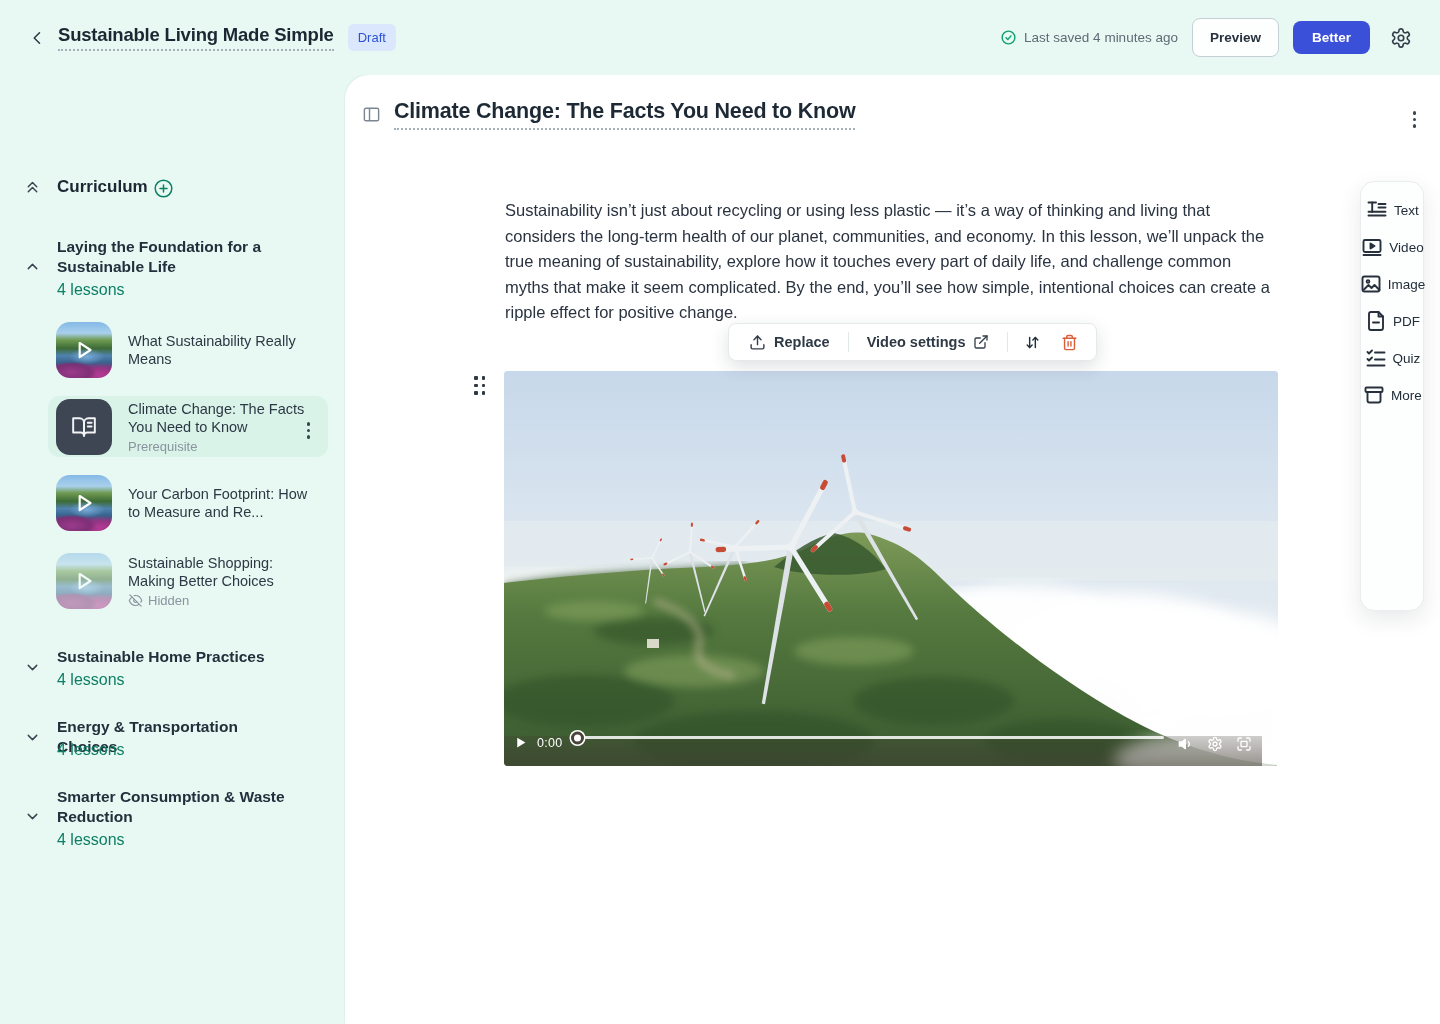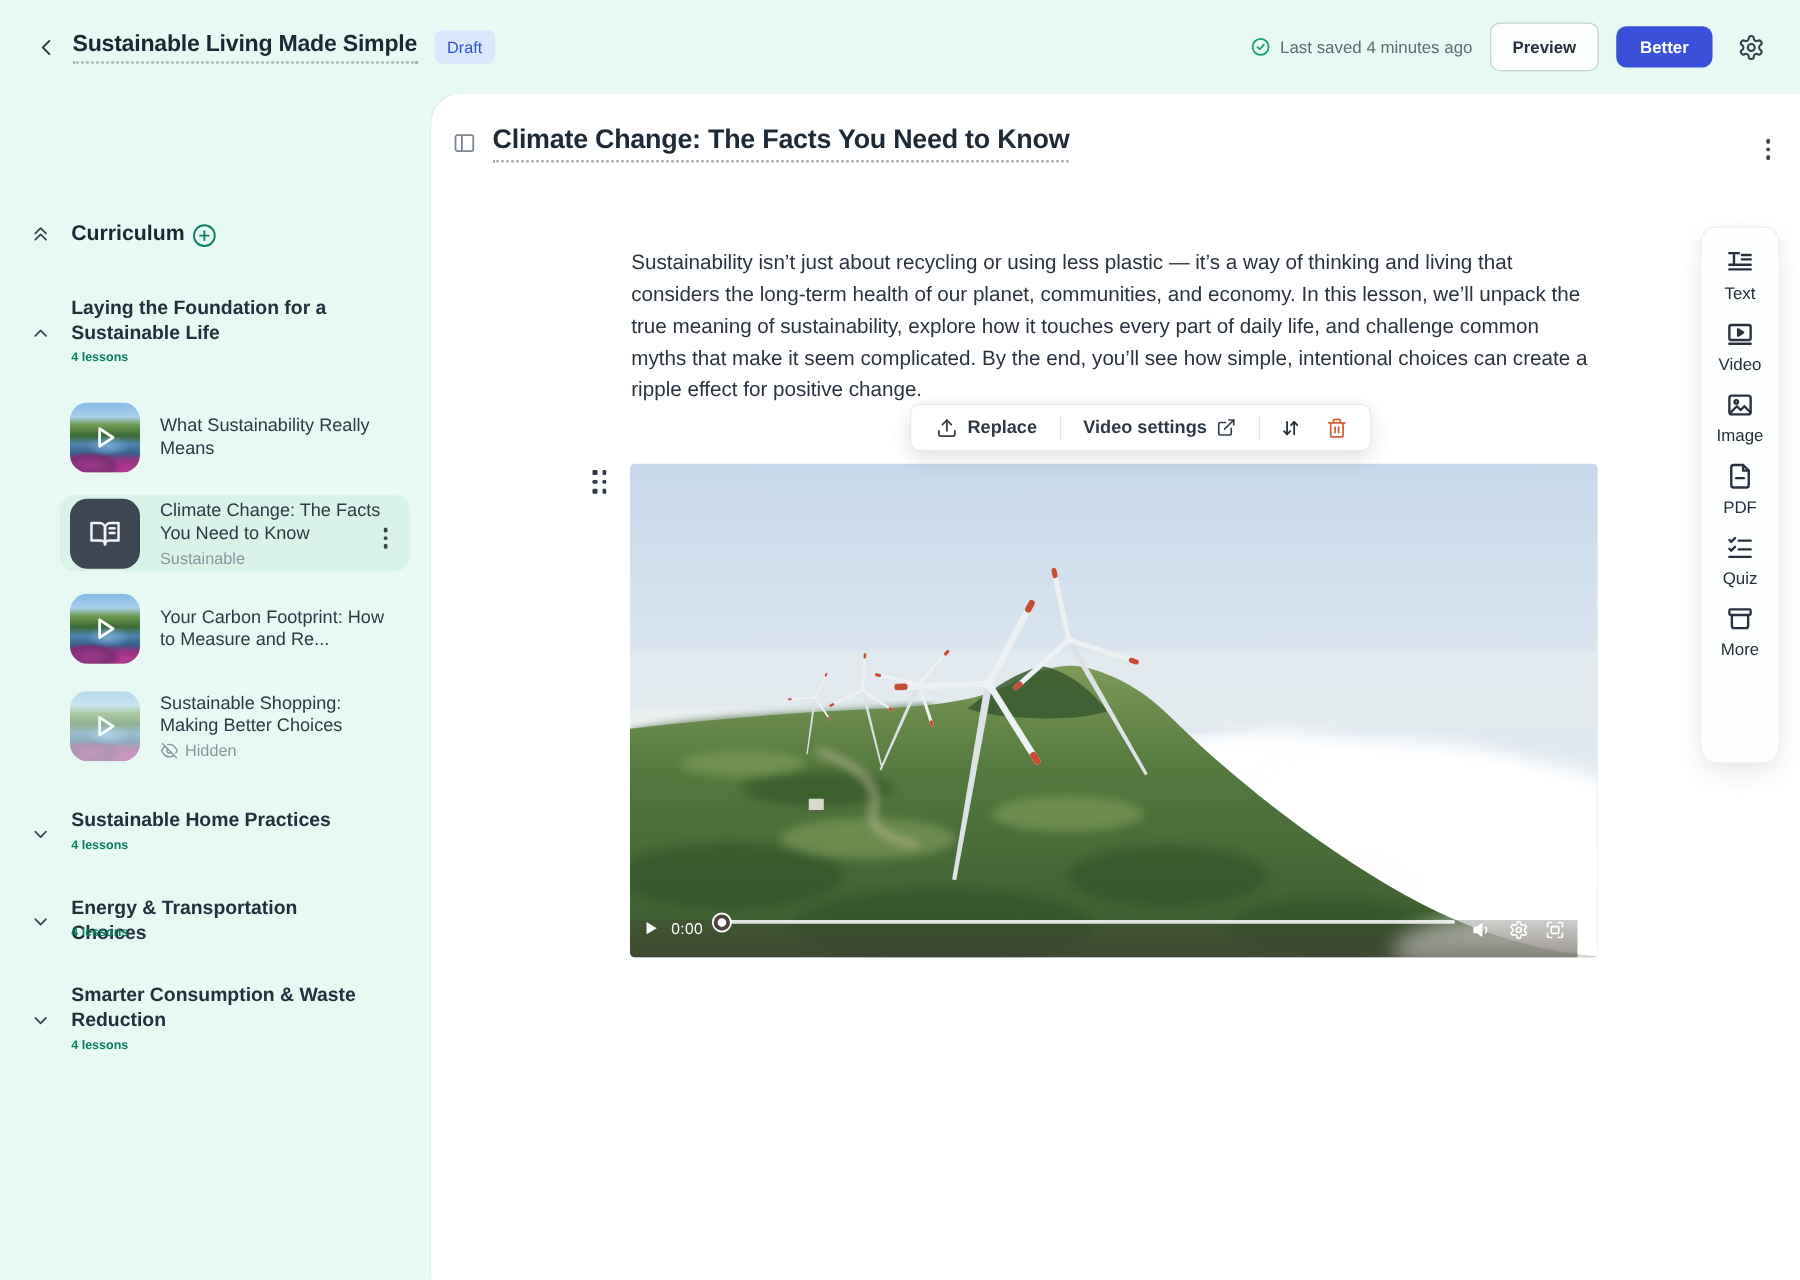--- a/index.html
+++ b/index.html
@@ -17,21 +17,21 @@
   .btn-secondary { background:#fdfefe; border:1px solid #c7cfd6; color:#27323e; }
   .btn-primary { background:#3b50d9; color:#ffffff; padding:9px 19px; }
   .gear-btn { width:30px; height:30px; display:flex; align-items:center; justify-content:center; color:#343f4b; cursor:pointer; margin-left:2px; }
 
   
   .sidebar { position:absolute; left:0; top:75px; width:288px; bottom:0; background:#e7f9f2; }
   .abs { position:absolute; }
   .curriculum-title { font-size:17px; font-weight:700; color:#1c2733; }
   .icon-btn { color:#3a4450; cursor:pointer; }
   .section-title { font-size:15.5px; font-weight:600; color:#22303d; line-height:20px; width:240px; }
-  .lesson-count { font-size:10px; font-weight:700; color:#0c7f63; }
+  .lesson-count { font-size:16px; font-weight:400; color:#0c7f63; }
   .thumb { width:56px; height:56px; border-radius:14px; position:relative; overflow:hidden; flex:none;
     background:
       radial-gradient(60% 26% at 28% 90%, #9b3b8c 0%, rgba(125,47,116,.9) 55%, rgba(125,47,116,0) 75%),
       radial-gradient(62% 30% at 78% 94%, #b23a96 0%, rgba(178,58,150,0) 70%),
       radial-gradient(40% 18% at 55% 62%, #77a9d6 0%, rgba(119,169,214,0) 80%),
       linear-gradient(180deg, #85b9e6 0%, #a9d0ec 20%, #6f9b52 32%, #3d6b35 47%, #4f82ad 60%, #38648f 72%, #7c3173 83%, #922e6e 100%);
   }
   .thumb.faded { opacity:.5; }
   .play-overlay { position:absolute; left:50%; top:50%; transform:translate(-50%,-50%); }
   .reading-thumb { width:56px; height:56px; border-radius:14px; background:#3e4654; display:flex; align-items:center; justify-content:center; flex:none; }
@@ -60,21 +60,21 @@
   .video-wrap { position:absolute; left:159px; top:296px; width:774px; height:395px; border-radius:4px; overflow:hidden; background:#cfdce8; }
   .video-controls { position:absolute; left:0; right:16px; bottom:0; height:30px; background:linear-gradient(180deg, rgba(66,59,50,.25), rgba(66,59,50,.55)); display:flex; align-items:flex-start; padding:0 10px; color:#fff; }
   .vc-time { font-size:12.5px; margin:0 10px 0 10px; letter-spacing:.3px; }
   .vc-track { position:relative; flex:1; height:3px; background:rgba(255,255,255,.85); border-radius:2px; margin-right:14px; }
   .vc-knob { position:absolute; left:-2px; top:50%; transform:translateY(-50%); width:13px; height:13px; border-radius:50%; background:#ffffff; border:3px solid #4a443c; box-shadow:0 0 0 1.5px #ffffff; }
   .vc-right { display:flex; align-items:center; gap:13px; }
   .vc-btn { cursor:pointer; display:flex; }
 
   
   .palette { position:absolute; left:1360px; top:181px; width:64px; height:430px; background:#fdfefe; border:1px solid #e9edef; border-radius:14px; box-shadow:0 8px 22px rgba(25,39,52,.10); display:flex; flex-direction:column; align-items:center; padding:16px 0; gap:13px; z-index:6; }
-  .pal-item { display:flex; flex-direction:column; align-items:center; gap:5px; cursor:pointer; color:#27313d; }
+  .pal-item { display:flex; flex-direction:row; align-items:center; gap:5px; cursor:pointer; color:#27313d; }
   .pal-item span { font-size:13.5px; font-weight:500; color:#222e3a; }
 </style>
 </head>
 <body>
 
 <div class="header">
   <div class="back-btn">
     <svg width="18" height="18" viewBox="0 0 24 24" fill="none" stroke="currentColor" stroke-width="2" stroke-linecap="round" stroke-linejoin="round">
         <polyline points="14 5 7 12 14 19"></polyline>
       </svg>
@@ -138,21 +138,21 @@
     <div class="reading-thumb">
       <svg width="26" height="26" viewBox="0 0 24 24" fill="none" stroke="#f2f4f6" stroke-width="1.8" stroke-linecap="round" stroke-linejoin="round">
           <path d="M2 4h6a4 4 0 0 1 4 4v12a3 3 0 0 0-3-3H2z"></path>
           <path d="M22 4h-6a4 4 0 0 0-4 4v12a3 3 0 0 1 3-3h7z"></path>
           <line x1="15.5" y1="8" x2="19" y2="8"></line>
           <line x1="15.5" y1="11.5" x2="19" y2="11.5"></line>
         </svg>
     </div>
     <div>
       <div class="lesson-title" style="width:178px;">Climate Change: The Facts You Need to Know</div>
-      <div class="lesson-sub">Sustainable</div>
+      <div class="lesson-sub">Prerequisite</div>
     </div>
     <div class="kebab" style="position:absolute; right:14px; top:22px;">
         <i></i>
         <i></i>
         <i></i>
       </div>
   </div>
 
   <div class="abs" style="left:56px; top:478px; display:flex; gap:16px; align-items:center;">
     <div class="thumb faded">

